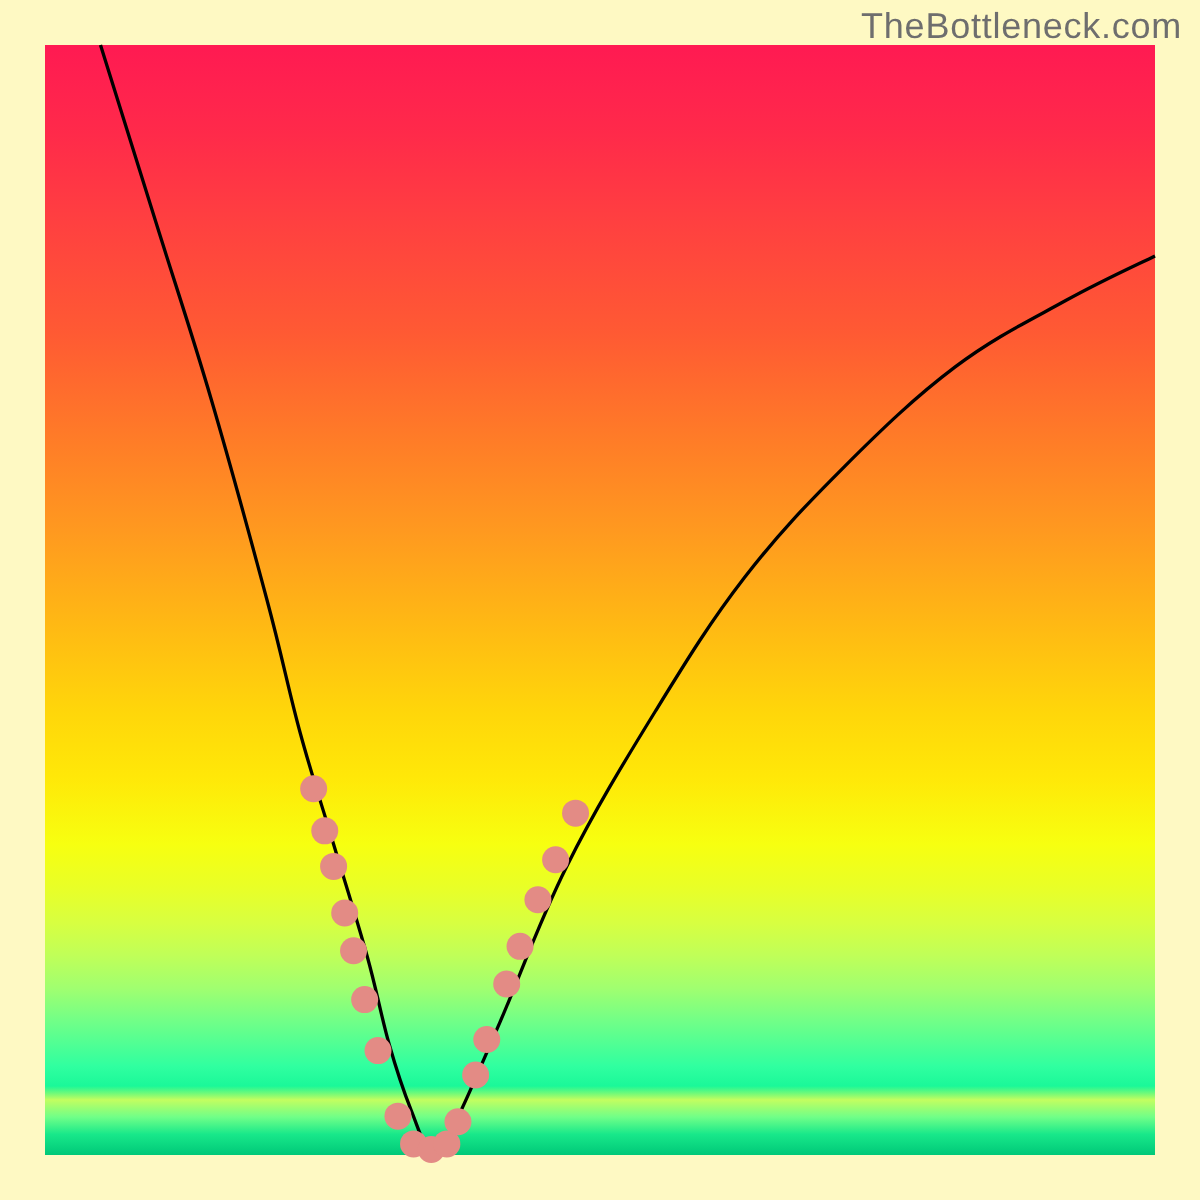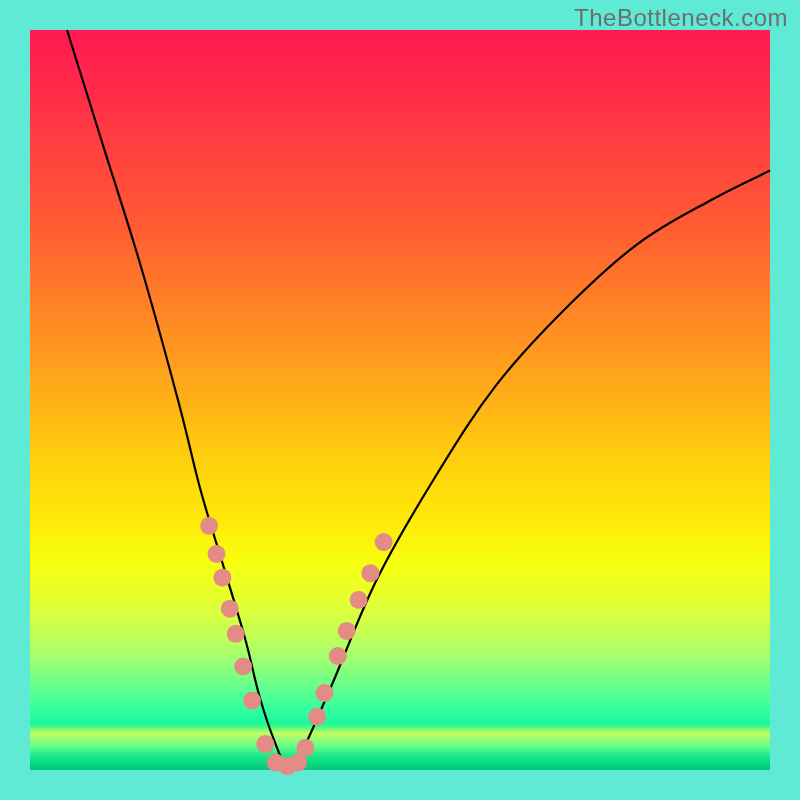--- a/index.html
+++ b/index.html
@@ -6,21 +6,21 @@
     margin: 0;
     padding: 0;
     width: 800px;
     height: 800px;
     background: #000;
     overflow: hidden;
   }
   .frame {
     position: absolute;
     inset: 0;
-    background: #5eead4;
+    background: #fef9c3;
   }
   .plot-area {
     position: absolute;
     left: 30px;
     top: 30px;
     width: 740px;
     height: 740px;
     overflow: hidden;
     background: linear-gradient(to bottom,
       #ff1a52 0%,

